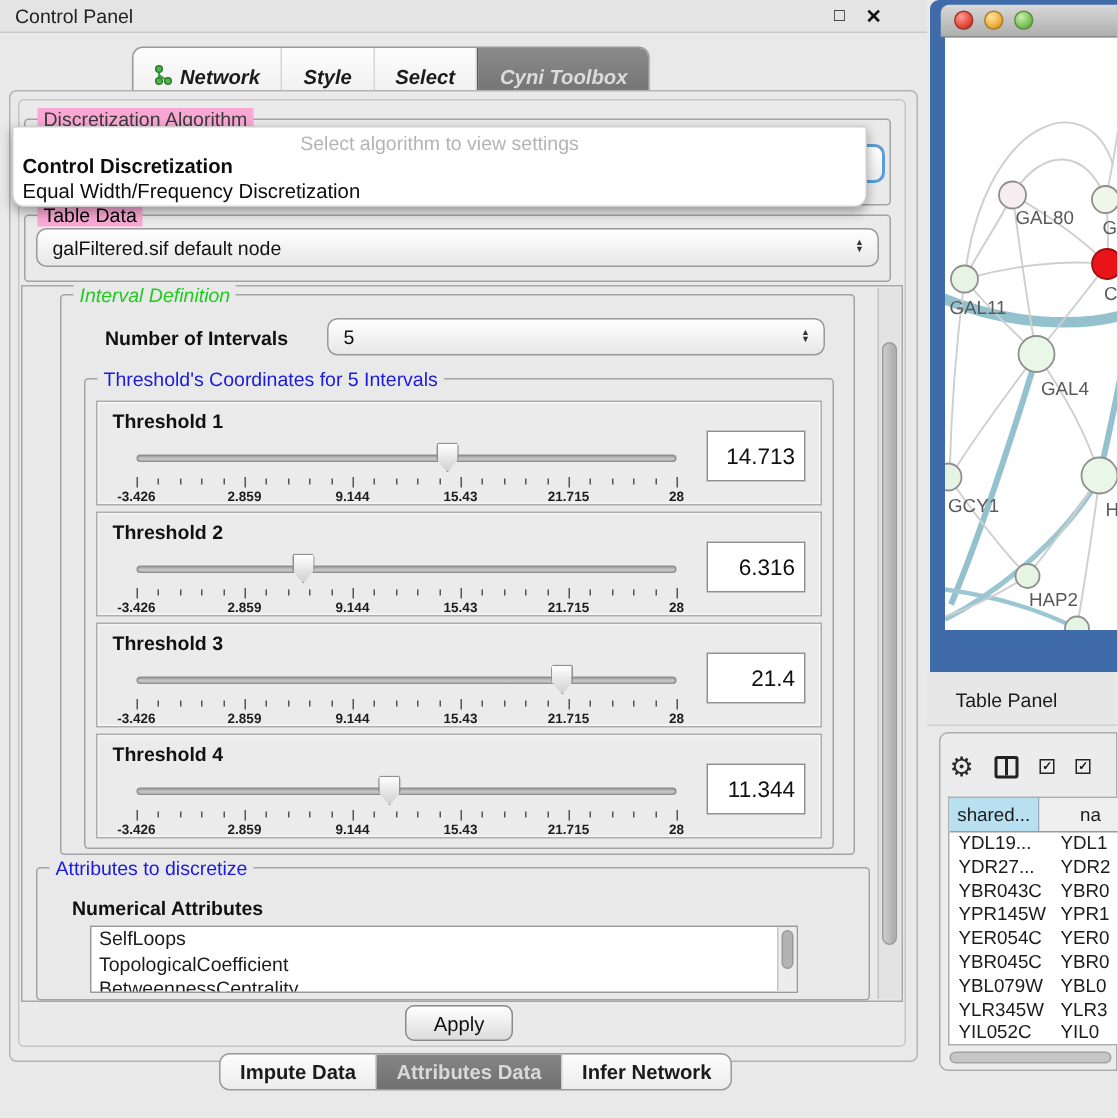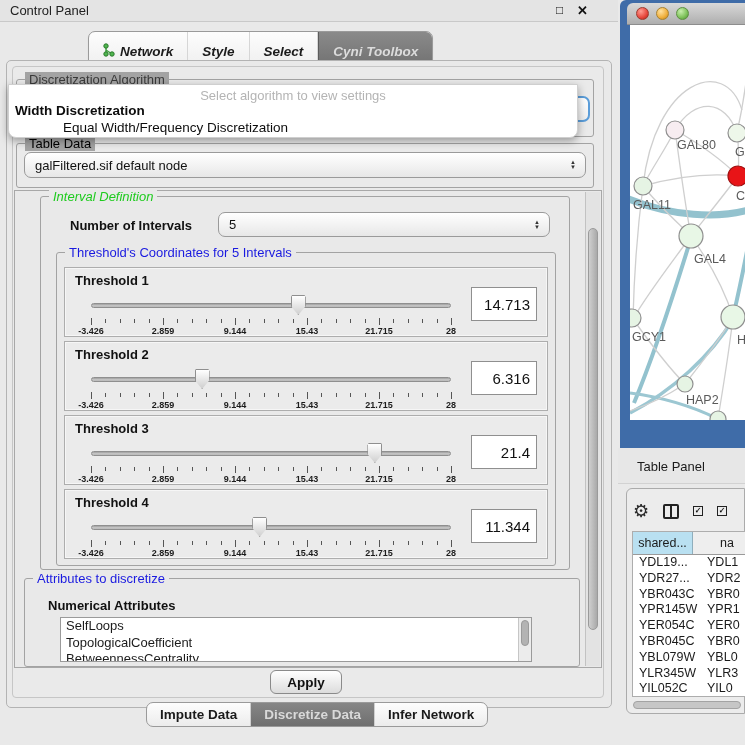--- a/index.html
+++ b/index.html
@@ -26,38 +26,38 @@
     border-right:1px solid #5c5c5c; border-left:1px solid #5c5c5c; }
   .ttab:last-child { border-right:none; }
 
   
   #main-panel { left:6px; top:60px; width:606px; height:648px; background:#e9e9e9;
     border:1px solid #b3b3b3; border-radius:5px; }
   #inner-panel { left:12px; top:66px; width:592px; height:632px; background:#eaeaea;
     border:1px solid #c6c6c6; border-radius:4px; }
 
   .groupbox { border:1px solid #a3a3a3; border-radius:3px; }
-  .grouptitle { position:absolute; top:-8px; left:8px; background:#a3a3a3;
+  .grouptitle { position:absolute; top:-8px; left:8px; background:#f9a8d4;
     padding:0 4px; font-size:13px; white-space:nowrap; }
 
   
   #algo-group { left:16px; top:79px; width:578px; height:58px; }
   #algo-title { color:#3a3a3a; }
   #algo-combo { left:24px; top:96px; width:566px; height:26px; border:2px solid #5b9dd9;
     border-radius:7px; background:linear-gradient(#ffffff,#eeeeee); }
 
   
   #algo-popup { left:8px; top:84px; width:570px; height:54px; background:#ffffff;
     border:1px solid #cfcfcf; border-radius:0 0 8px 8px;
     box-shadow:0 3px 8px rgba(0,0,0,.35); z-index:50; }
   #popup-hint { position:absolute; left:0; top:3px; width:100%; text-align:center;
     font-size:13px; color:#b4b4b4; }
   .popup-opt { position:absolute; left:6px; font-size:13.5px; color:#0d0d0d; white-space:nowrap; }
   #popup-opt0 { top:18px; font-weight:bold; }
-  #popup-opt1 { top:35px;margin-left:48px; }
+  #popup-opt1 { top:35px; }
 
   
   #tabledata-group { left:16px; top:143px; width:578px; height:45px; }
   .combo { background:linear-gradient(#ffffff,#e7e7e7); border:1px solid #9a9a9a;
     border-radius:7px; font-size:13px; color:#111; display:flex; align-items:center;
     padding:0 10px; }
   .stepper { position:absolute; right:9px; top:50%; transform:translateY(-50%);
     display:flex; flex-direction:column; line-height:5px; font-size:6px; color:#333; }
   #tabledata-combo { left:24px; top:152px; width:562px; height:26px; }
 
@@ -106,21 +106,21 @@
     border:1px solid #9a9a9a; overflow:hidden; }
   .attr-item { font-size:13px; color:#1b1b1b; line-height:16.5px; padding-left:5px;
     white-space:nowrap; }
   #attr-scroll { position:absolute; right:0; top:0; width:13px; height:100%;
     background:#ececec; border-left:1px solid #c6c6c6; }
   #attr-scroll-thumb { position:absolute; left:2px; top:2px; width:8px; height:26px;
     background:#b3b3b3; border:1px solid #9a9a9a; border-radius:5px; }
 
   #apply-btn { left:270px; top:670px; width:72px; height:24px;
     background:linear-gradient(#ffffff,#dcdcdc); border:1px solid #8a8a8a;
-    border-radius:6px; font-size:13.5px; font-weight:bold; color:#111;
+    border-radius:6px; font-size:13.5px; font-weight:normal; color:#111;
     display:flex; align-items:center; justify-content:center; }
 
   #bottom-tabs { left:146px; top:702px; height:25px; display:flex; border:1px solid #9a9a9a;
     border-radius:7px; overflow:hidden; background:linear-gradient(#fdfdfd,#ececec);
     z-index:10; }
   .btab { display:flex; align-items:center; padding:0 13px; font-size:13.5px;
     font-weight:bold; color:#1b1b1b; border-right:1px solid #cfcfcf; white-space:nowrap; }
   .btab.sel { background:linear-gradient(#868686,#6f6f6f); color:#d9d9d9; }
   .btab:last-child { border-right:none; }
 
@@ -201,21 +201,21 @@
 <div class="abs" id="main-panel"></div>
 <div class="abs" id="inner-panel"></div>
 
 <div class="abs groupbox" id="algo-group">
   <span class="grouptitle" id="algo-title">Discretization Algorithm</span>
 </div>
 <div class="abs" id="algo-combo"></div>
 
 <div class="abs" id="algo-popup">
   <div id="popup-hint">Select algorithm to view settings</div>
-  <div class="popup-opt" id="popup-opt0">Width Discretization</div>
+  <div class="popup-opt" id="popup-opt0">Control Discretization</div>
   <div class="popup-opt" id="popup-opt1">Equal Width/Frequency Discretization</div>
 </div>
 
 <div class="abs groupbox" id="tabledata-group">
   <span class="grouptitle">Table Data</span>
 </div>
 <div class="abs combo" id="tabledata-combo">
   <span>galFiltered.sif default node</span>
   <span class="stepper">
       <span>▲</span>
@@ -441,21 +441,21 @@
   </div>
 </div>
 
 <div class="abs" id="apply-btn">Apply</div>
 
 <div class="abs" id="bottom-tabs">
   <div class="btab">
     <span>Impute Data</span>
   </div>
   <div class="btab sel">
-    <span>Discretize Data</span>
+    <span>Attributes Data</span>
   </div>
   <div class="btab">
     <span>Infer Network</span>
   </div>
 </div>
 
 <div class="abs" id="net-window">
   <div id="net-titlebar">
     <div class="light" id="light-red"></div>
     <div class="light" id="light-yellow"></div>

